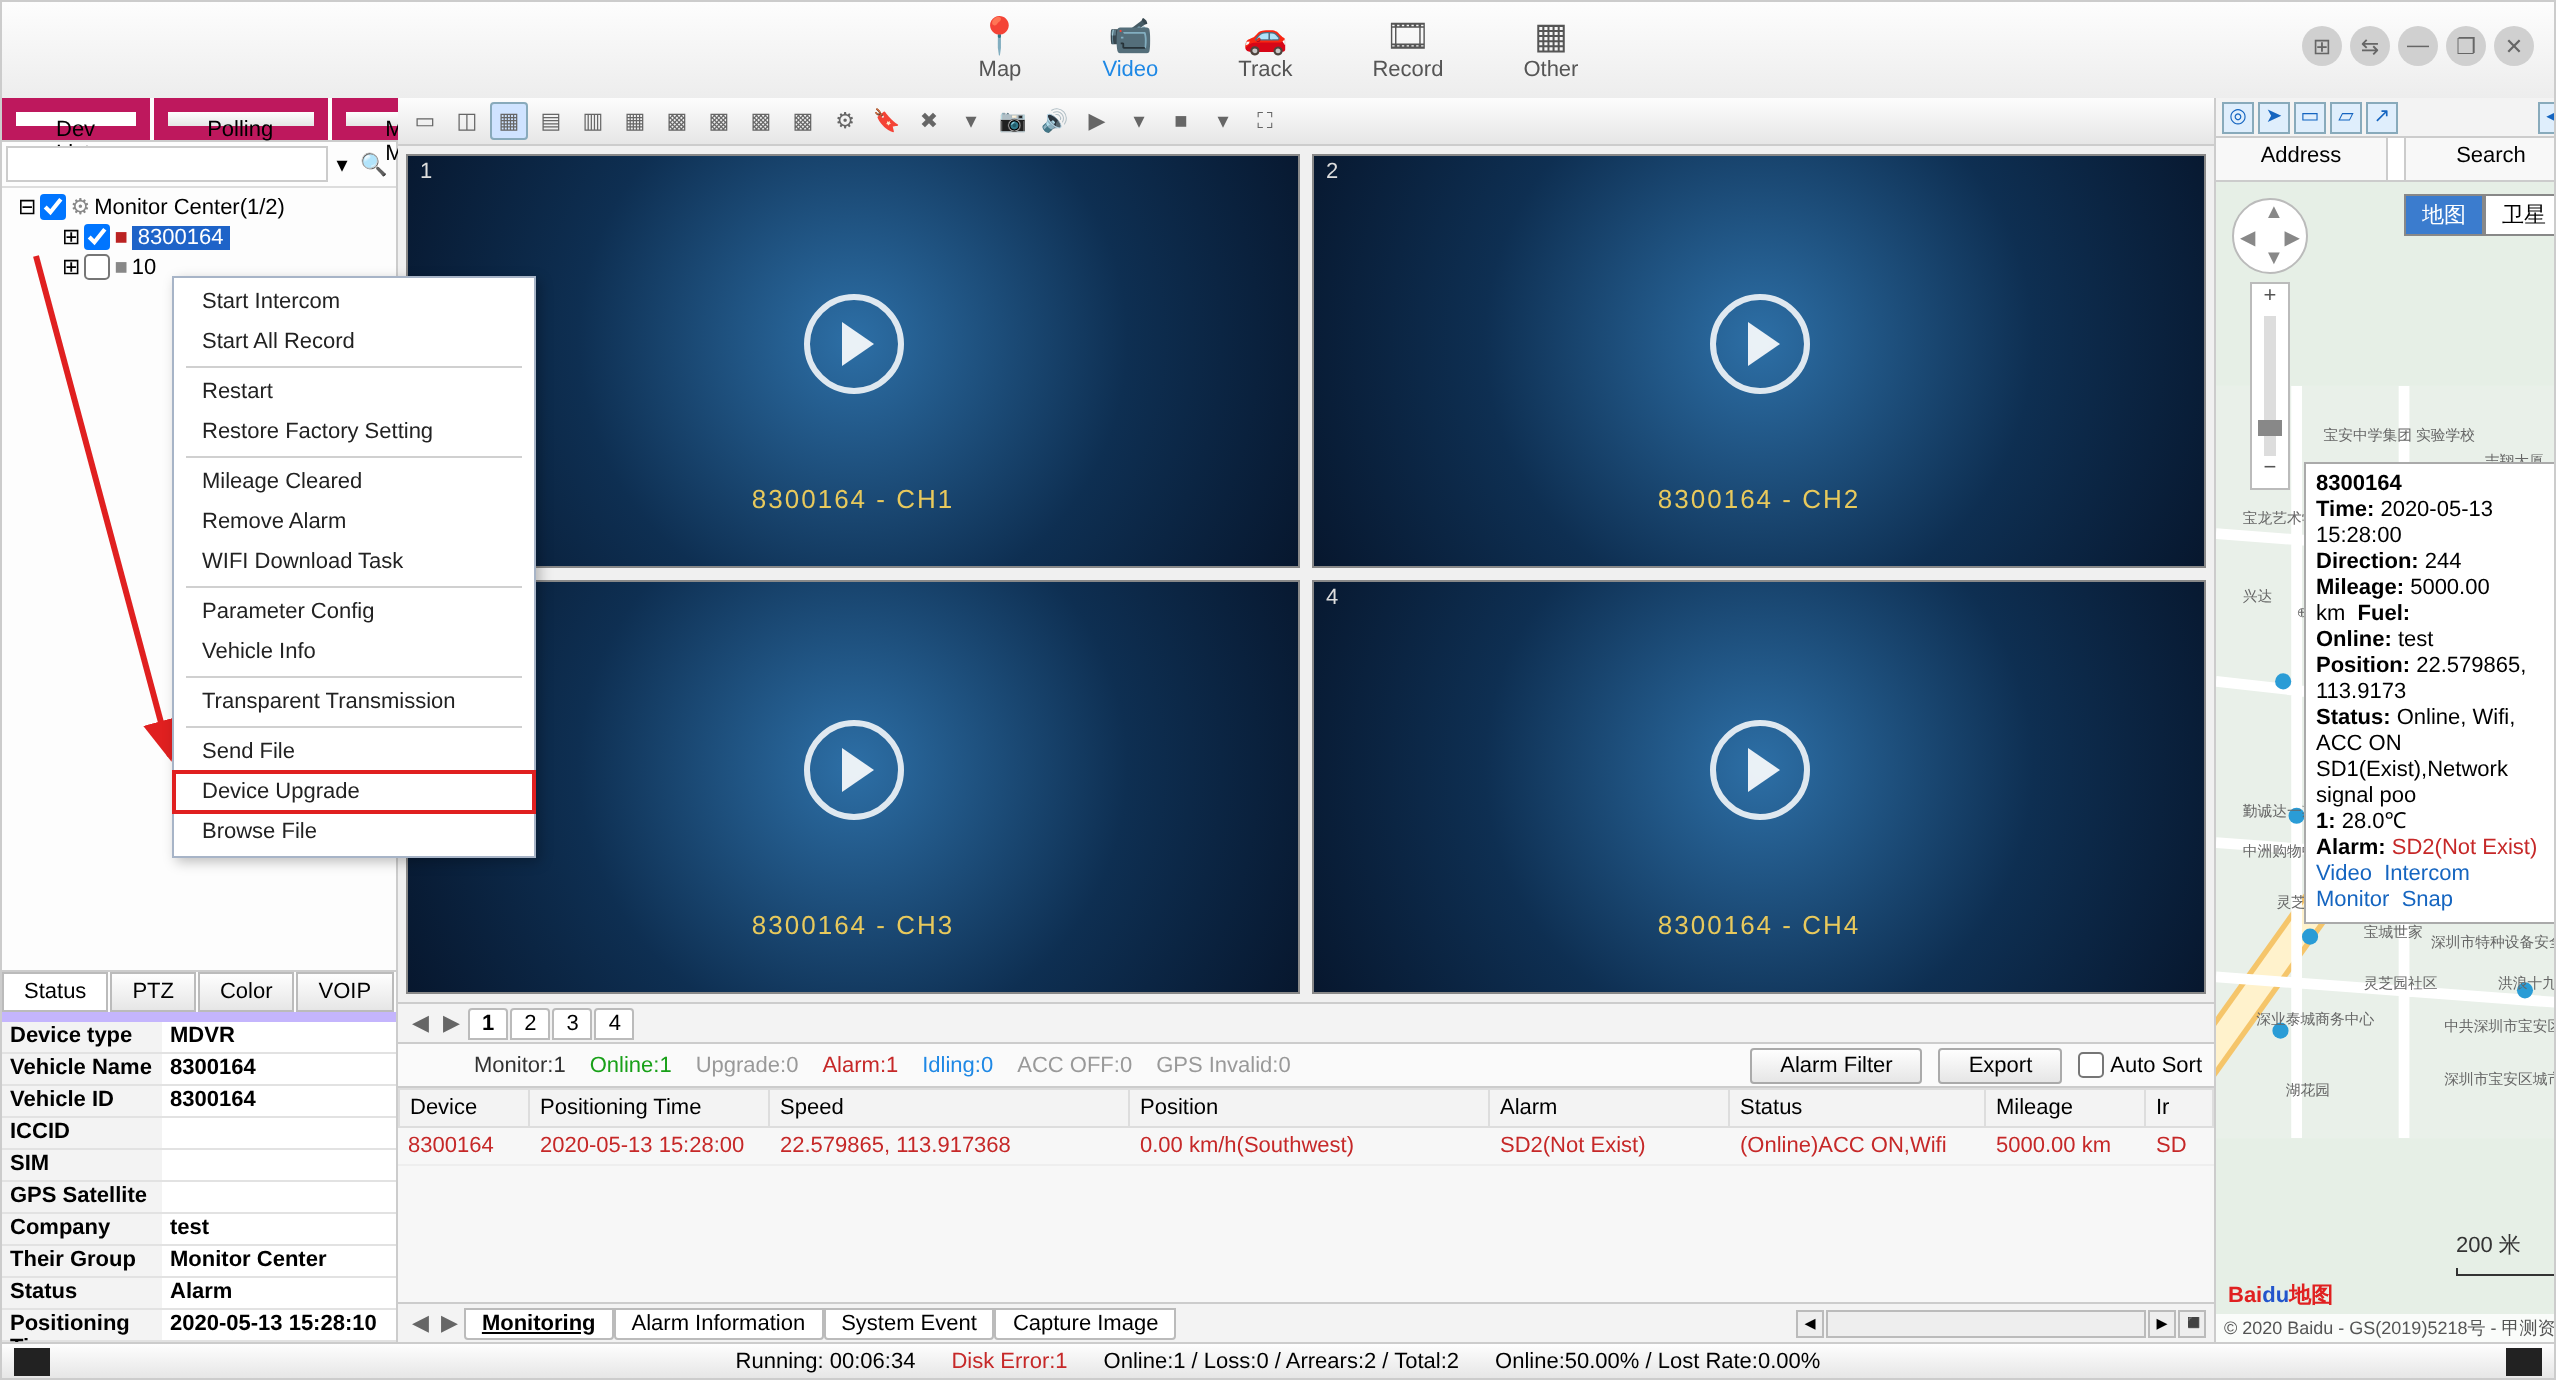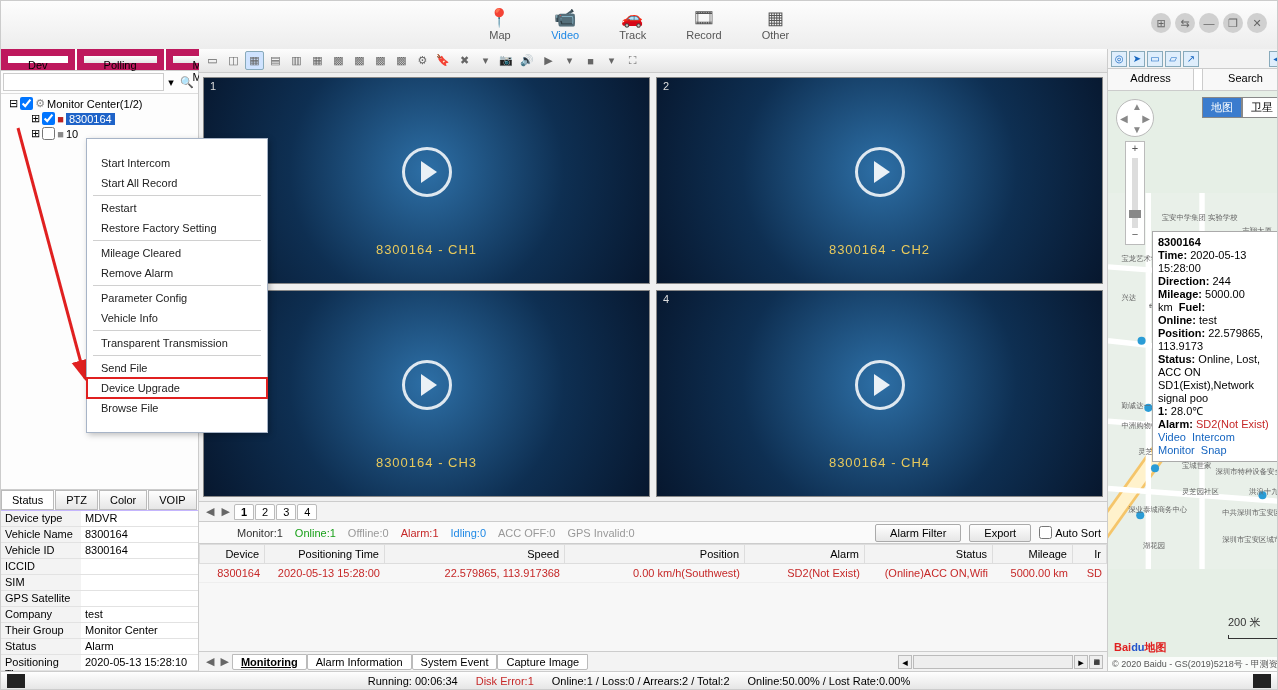--- a/index.html
+++ b/index.html
@@ -31,34 +31,34 @@
 .search-row .mag { width: 18px; text-align: center; cursor: pointer; }
 .tree { flex: 1; padding: 2px; font-size: 11px; position: relative; }
 .tree-node { padding: 1px 0 1px 6px; white-space: nowrap; }
 .tree-root { display: flex; align-items: center; gap: 2px; }
 .tree-child { padding-left: 28px; display: flex; align-items: center; gap: 2px; }
 .sel-dev { background: #1e63c8; color: #fff; padding: 0 3px; }
 .gear { color: #888; }
 .cam { color: #b22; }
 
 
-.ctx-menu { position: absolute; left: 86px; top: 138px; width: 182px; background: #fff; border: 1px solid #a7b4c7; box-shadow: 2px 2px 6px rgba(0,0,0,.25); z-index: 50; padding: 14px 0; }
+.ctx-menu { position: absolute; left: 86px; top: 138px; width: 182px; background: #fff; border: 1px solid #a7b4c7; box-shadow: 2px 2px 6px rgba(0,0,0,.25); z-index: 50; padding: 2px 0; }
 .ctx-item { padding: 4px 14px; cursor: pointer; color: #222; }
 .ctx-sep { height: 1px; background: #d0d0d0; margin: 2px 6px; }
 .ctx-hl { outline: 2px solid #e02020; outline-offset: -1px; }
 
 
 .arrow { position: absolute; left: 10px; top: 120px; color: #e02020; font-size: 180px; z-index: 40; pointer-events: none; }
 .arrow svg { overflow: visible; }
 
 
 .bl-tabs { display: flex; border-top: 1px solid #ccc; }
 .bl-tab { padding: 3px 10px; border: 1px solid #bbb; background: linear-gradient(#fefefe,#e6e6e6); cursor: pointer; margin-right: 1px; }
 .bl-tab.active { background: #fff; }
-.prop-grid { border-top: 1px solid #c4b5fd; }
+.prop-grid { border-top: 5px solid #c4b5fd; font-weight: bold; }
 .prop-row { display: flex; border-bottom: 1px solid #e2e2e2; height: 16px; }
 .prop-k { width: 80px; padding: 1px 4px; background: #f3f3f3; }
 .prop-v { flex: 1; padding: 1px 4px; background: #fff; }
 
 
 .vid-toolbar { height: 24px; background: linear-gradient(#fdfdfd,#e6e6e6); border-bottom: 1px solid #ccc; display: flex; align-items: center; padding: 0 4px; gap: 2px; }
 .tbtn { width: 19px; height: 19px; border: 1px solid transparent; display: flex; align-items: center; justify-content: center; color: #666; cursor: pointer; font-size: 11px; border-radius: 2px; }
 
 
 .vid-grid { display: grid; grid-template-columns: 1fr 1fr; grid-template-rows: 1fr 1fr; gap: 6px; padding: 4px; height: 428px; background: #f0f0f0; }
@@ -76,21 +76,21 @@
 
 
 .mon-strip { height: 22px; display: flex; align-items: center; padding: 0 6px; gap: 12px; border-top: 1px solid #ccc; background: #fafafa; }
 .mon-strip .lbl { color: #333; padding-left: 32px; }
 .right-ctrls { margin-left: auto; display: flex; align-items: center; gap: 8px; }
 .btn { padding: 2px 14px; border: 1px solid #aaa; background: linear-gradient(#fefefe,#e6e6e6); cursor: pointer; border-radius: 2px; }
 .chk { display: flex; align-items: center; gap: 3px; cursor: pointer; }
 
 
 .dt-wrap { flex: 1; display: flex; flex-direction: column; border-top: 1px solid #ccc; overflow: hidden; }
-.dt-head, .dt-row { display: grid; grid-template-columns: 66px 120px 180px 180px 120px 128px 80px 34px; text-align: right; }
+.dt-head, .dt-row { display: grid; grid-template-columns: 66px 120px 180px 180px 120px 128px 80px 34px; }
 .dt-head > div { border: 1px solid #ddd; border-left: none; background: #f3f3f3; padding: 3px 5px; }
 .dt-head > div:first-child { border-left: 1px solid #ddd; }
 .dt-row > div { padding: 3px 5px; border-bottom: 1px solid #eee; white-space: nowrap; overflow: hidden; text-overflow: ellipsis; }
 .dt-row.alarm { color: #c62828; }
 
 
 .bc-tabs { height: 20px; display: flex; align-items: center; padding: 0 4px; gap: 0; border-top: 1px solid #ccc; background: #f3f3f3; }
 .bc-tab { padding: 1px 8px; border: 1px solid #bbb; background: #fff; cursor: pointer; border-radius: 0 0 2px 2px; }
 .bc-tab.active { font-weight: bold; text-decoration: underline; }
 .bc-scroll { margin-left: auto; display: flex; gap: 1px; }
@@ -302,21 +302,21 @@
         <span class="ch-arrow">▶</span>
         <div class="ch-tab active">1</div>
         <div class="ch-tab">2</div>
         <div class="ch-tab">3</div>
         <div class="ch-tab">4</div>
       </div>
 
       <div class="mon-strip">
         <span class="lbl">Monitor:1</span>
         <span style="color:#18a018">Online:1</span>
-        <span style="color:#999">Offline:0</span>
+        <span style="color:#999">Upgrade:0</span>
         <span style="color:#c62828">Alarm:1</span>
         <span style="color:#1e88e5">Idling:0</span>
         <span style="color:#999">ACC OFF:0</span>
         <span style="color:#999">GPS Invalid:0</span>
         <div class="right-ctrls">
           <div class="btn">Alarm Filter</div>
           <div class="btn">Export</div>
           <label class="chk">
               <input type="checkbox" style="">
               <span>Auto Sort</span>
@@ -440,21 +440,21 @@
         </div>
         <div class="marker" style="left:116px;top:272px;color:#b22">🚗</div>
         <div style="position:absolute;left:140px;top:272px;background:#fff;border:1px solid #aaa;padding:0 3px;font-size:10px">8300164</div>
         <div class="map-popup">
           <div><b>8300164</b></div>
           <div><b>Time:</b> <span>2020-05-13 15:28:00</span></div>
           <div><b>Direction:</b> <span>244</span></div>
           <div><b>Mileage:</b> <span>5000.00 km</span>&nbsp;&nbsp;<b>Fuel:</b></div>
           <div><b>Online:</b> <span>test</span></div>
           <div><b>Position:</b> <span>22.579865, 113.9173</span></div>
-          <div><b>Status:</b> <span>Online, Lost, ACC ON SD1(Exist),Network signal poo</span></div>
+          <div><b>Status:</b> <span>Online, Wifi, ACC ON SD1(Exist),Network signal poo</span></div>
           <div><b>1:</b> <span>28.0℃</span></div>
           <div><b>Alarm:</b> <span style="color:#c62828">SD2(Not Exist)</span></div>
           <div>
             <a>Video</a>&nbsp;
             <a>Intercom</a>&nbsp;
             <a>Monitor</a>&nbsp;
             <a>Snap</a>
           </div>
         </div>
         <div class="map-scale"><span>200 米</span><br><span class="bar"></span></div>
@@ -490,20 +490,21 @@
 
 <div class="ctx-menu">
   <div class="ctx-item">Start Intercom</div>
   <div class="ctx-item">Start All Record</div>
   <div class="ctx-sep"></div>
   <div class="ctx-item">Restart</div>
   <div class="ctx-item">Restore Factory Setting</div>
   <div class="ctx-sep"></div>
   <div class="ctx-item">Mileage Cleared</div>
   <div class="ctx-item">Remove Alarm</div>
+  <div class="ctx-item">WIFI Download Task</div>
   <div class="ctx-sep"></div>
   <div class="ctx-item">Parameter Config</div>
   <div class="ctx-item">Vehicle Info</div>
   <div class="ctx-sep"></div>
   <div class="ctx-item">Transparent Transmission</div>
   <div class="ctx-sep"></div>
   <div class="ctx-item">Send File</div>
   <div class="ctx-item ctx-hl">Device Upgrade</div>
   <div class="ctx-item">Browse File</div>
 </div>

